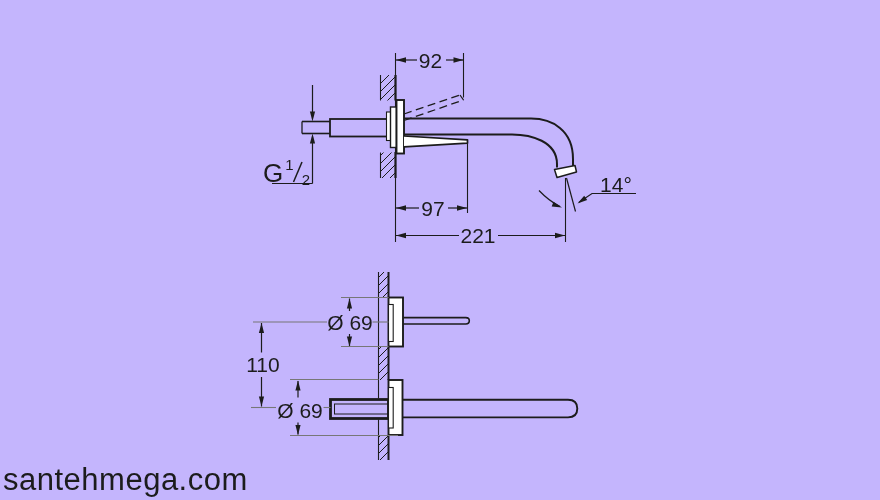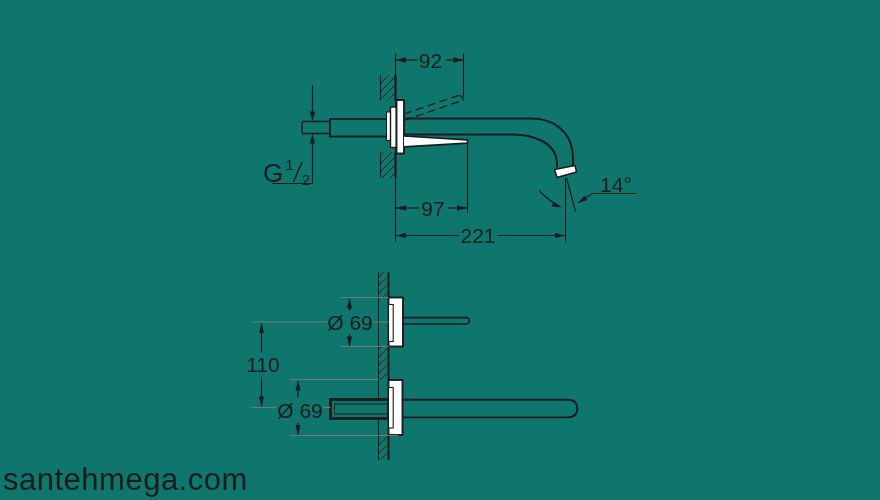--- a/index.html
+++ b/index.html
@@ -1,16 +1,16 @@
 <!DOCTYPE html>
 <html><head>
 <meta charset="utf-8">
 <style>
   html,body{margin:0;padding:0;background:#ffffff;}
-  .stage{position:relative;width:880px;height:500px;background:#0f766e;overflow:hidden;
+  .stage{position:relative;width:880px;height:500px;background:#c4b5fd;overflow:hidden;
          font-family:"Liberation Sans", sans-serif;}
   svg{display:block;}
   text{font-family:"Liberation Sans", sans-serif;fill:#1c1c1c;}
   .dim-label{font-size:21px;}
   .thread-g{font-size:26px;}
   .thread-frac{font-size:15px;}
   .watermark{font-size:31px;letter-spacing:0.5px;}
 </style>
 </head>
 <body>

